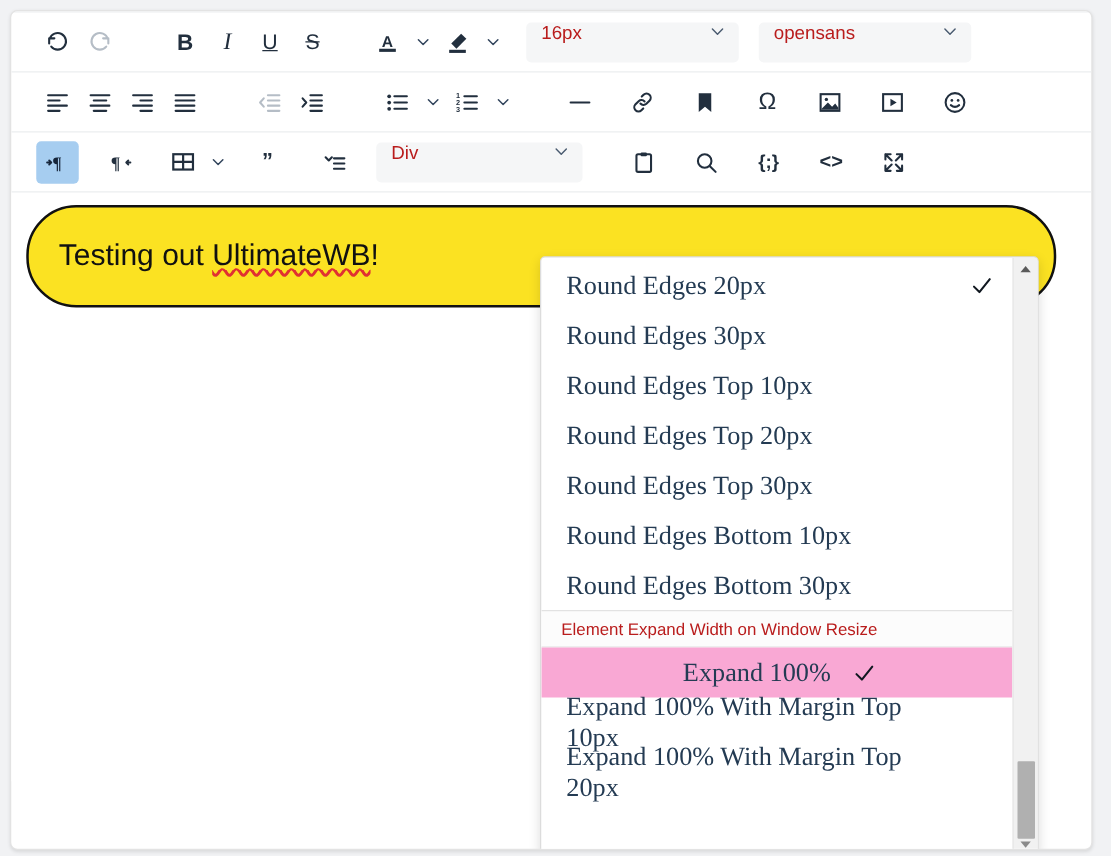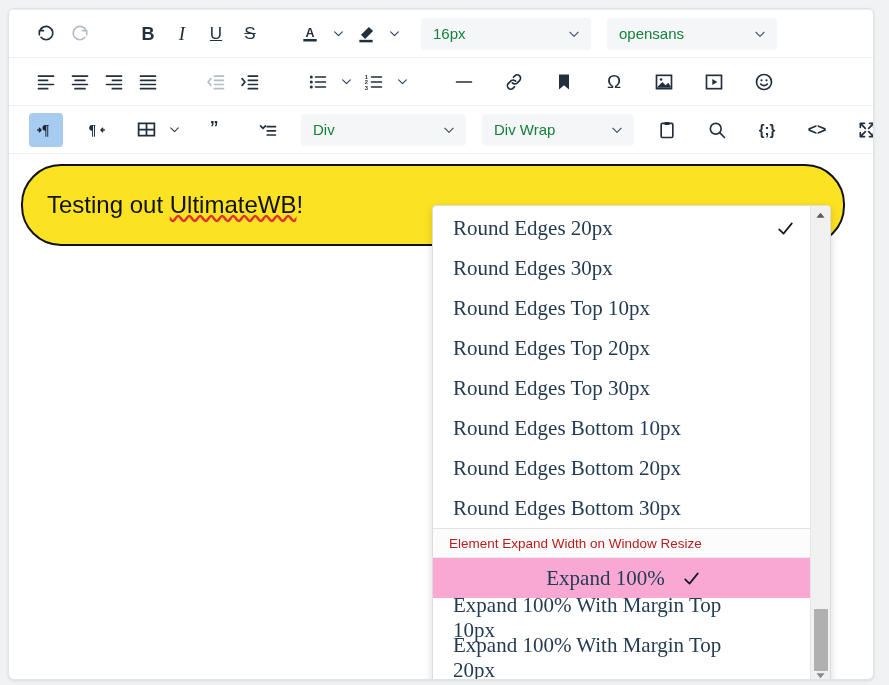--- a/index.html
+++ b/index.html
@@ -64,25 +64,24 @@
   }
   .gap-s { width: 16px; flex: 0 0 auto; }
   .gap-m { width: 26px; flex: 0 0 auto; }
   .gap-l { width: 34px; flex: 0 0 auto; }
 
   .tsel {
     height: 32px;
     background: #f5f6f7;
     border-radius: 4px;
     display: flex;
-    align-items: center;
     justify-content: space-between;
     padding: 0 10px 0 12px;
     font-size: 15px;
-    color: #15803d;
+    color: #b91c1c;
     flex: 0 0 auto;
     cursor: default;
   }
   .tsel .lbl { white-space: nowrap; }
   .tsel .caret { color: #4a5b70; margin-left: 10px; display:flex; }
 
   .letter-icon {
     font-size: 17px; font-weight: 700; line-height: 1;
     color: #222f3e;
   }
@@ -419,28 +418,20 @@
     <div class="gap-s"></div>
     <div class="tsel" style="width:165px">
       <span class="lbl">Div</span>
       <span class="caret">
         <svg width="14" height="14" viewBox="0 0 24 24" fill="none" stroke="currentColor" stroke-width="2" stroke-linecap="round" stroke-linejoin="round">
             <path d="M5 9 L12 16 L19 9"></path>
           </svg>
       </span>
     </div>
     <div class="gap-s"></div>
-    <div class="tsel" style="width:152px">
-      <span class="lbl">Div Wrap</span>
-      <span class="caret">
-        <svg width="14" height="14" viewBox="0 0 24 24" fill="none" stroke="currentColor" stroke-width="2" stroke-linecap="round" stroke-linejoin="round">
-            <path d="M5 9 L12 16 L19 9"></path>
-          </svg>
-      </span>
-    </div>
     <div class="gap-s"></div>
     <div class="tbtn">
       <svg width="20" height="20" viewBox="0 0 24 24">
           <rect x="5" y="4" width="14" height="17" rx="1.5" fill="none" stroke="#222f3e" stroke-width="2"></rect>
           <rect x="9" y="2.5" width="6" height="3.5" rx="1" fill="#222f3e"></rect>
         </svg>
     </div>
     <div class="gap-s"></div>
     <div class="tbtn">
       <svg width="20" height="20" viewBox="0 0 24 24" fill="none" stroke="#222f3e" stroke-width="2" stroke-linecap="round">
@@ -502,24 +493,20 @@
       <div class="dd-item">
         <span>Round Edges Top 30px</span>
         <span class="dd-check hidden"></span>
       </div>
 
       <div class="dd-item">
         <span>Round Edges Bottom 10px</span>
         <span class="dd-check hidden"></span>
       </div>
 
-      <div class="dd-item">
-        <span>Round Edges Bottom 20px</span>
-        <span class="dd-check hidden"></span>
-      </div>
 
       <div class="dd-item">
         <span>Round Edges Bottom 30px</span>
         <span class="dd-check hidden"></span>
       </div>
 
       <div class="dd-group">Element Expand Width on Window Resize</div>
 
       <div class="dd-item selected">
         <span>Expand 100%</span>

